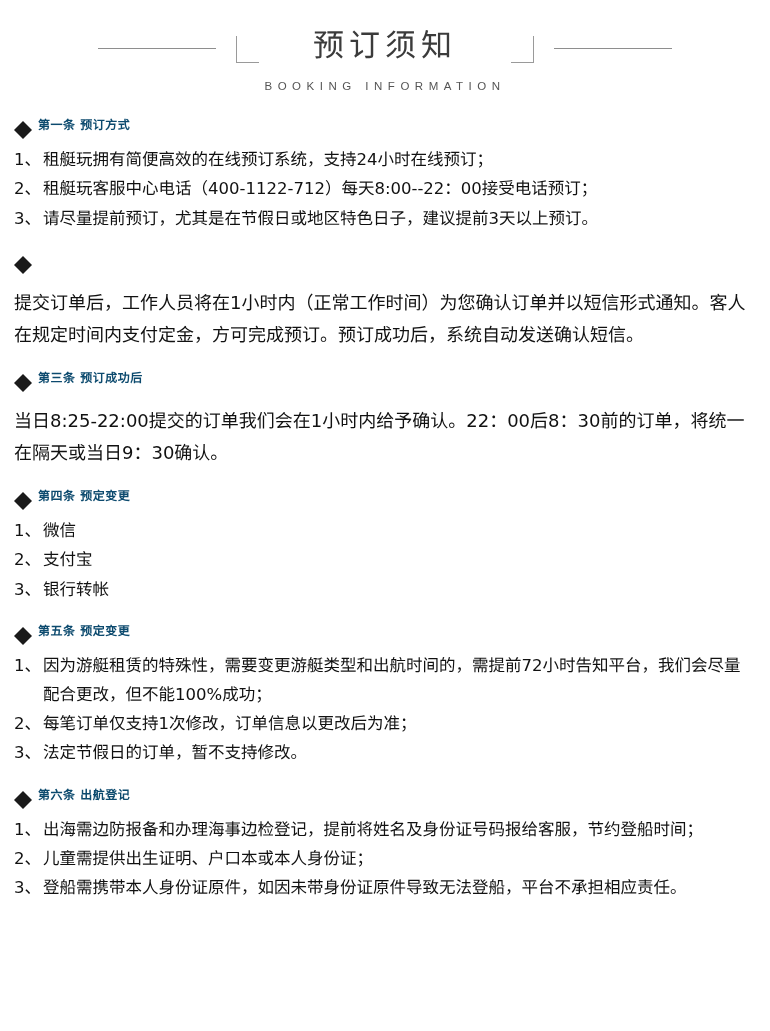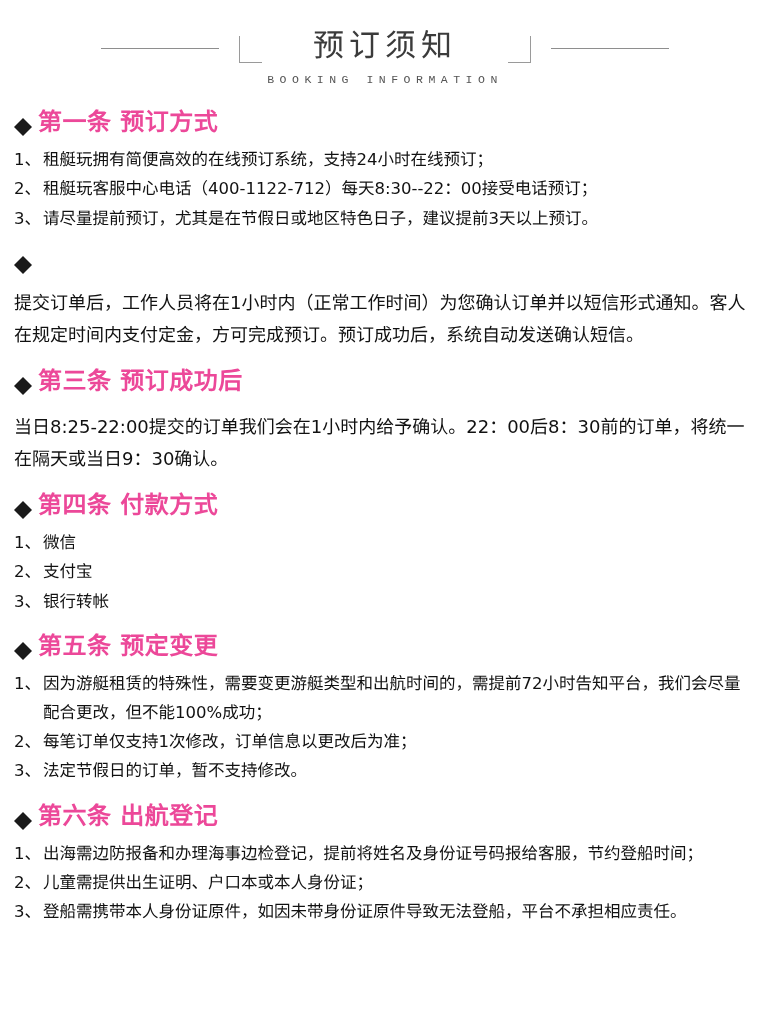--- a/index.html
+++ b/index.html
@@ -73,34 +73,34 @@
   .title-box:after {
     right: 0;
     top: 14px;
     border-left: none;
     border-top: none;
   }
   .title-en {
     font-size: 11.5px;
     letter-spacing: 5.5px;
     color: #555;
-    margin-top: 8px;
-    font-family: Liberation Mono, monospace;
+    margin-top: 15px;
+    font-family: Liberation Sans, sans-serif;
   }
 
   
   .section {
     margin: 0 0 6px 0;
   }
   .sec-head {
     display: flex;
     align-items: center;
-    font-size: 24px;
+    font-size: 12px;
     font-weight: bold;
-    color: #ec4899;
+    color: #0c4a6e;
     margin: 18px 0 12px 0;
     letter-spacing: 0.5px;
   }
   .diamond-icon {
     display: inline-block;
     width: 0;
     height: 0;
     border: 9px solid transparent;
     border-bottom-color: #1a1a1a;
     position: relative;
@@ -168,21 +168,21 @@
       <span class="diamond-icon"></span>
       <span class="sec-head-text">第一条  预订方式</span>
     </div>
     <ul class="list">
       <li class="list-item">
         <span class="li-num">1、</span>
         <span class="li-text">租艇玩拥有简便高效的在线预订系统，支持24小时在线预订；</span>
       </li>
       <li class="list-item">
         <span class="li-num">2、</span>
-        <span class="li-text">租艇玩客服中心电话（400-1122-712）每天8:30--22：00接受电话预订；</span>
+        <span class="li-text">租艇玩客服中心电话（400-1122-712）每天8:00--22：00接受电话预订；</span>
       </li>
       <li class="list-item">
         <span class="li-num">3、</span>
         <span class="li-text">请尽量提前预订，尤其是在节假日或地区特色日子，建议提前3天以上预订。</span>
       </li>
     </ul>
   </div>
 
   <div class="section">
     <div class="sec-head">
@@ -195,21 +195,21 @@
     <div class="sec-head">
       <span class="diamond-icon"></span>
       <span class="sec-head-text">第三条 预订成功后</span>
     </div>
     <p class="block-para">当日8:25-22:00提交的订单我们会在1小时内给予确认。22：00后8：30前的订单，将统一在隔天或当日9：30确认。</p>
   </div>
 
   <div class="section">
     <div class="sec-head">
       <span class="diamond-icon"></span>
-      <span class="sec-head-text">第四条 付款方式</span>
+      <span class="sec-head-text">第四条 预定变更</span>
     </div>
     <ul class="list">
       <li class="list-item">
         <span class="li-num">1、</span>
         <span class="li-text">微信</span>
       </li>
       <li class="list-item">
         <span class="li-num">2、</span>
         <span class="li-text">支付宝</span>
       </li>

